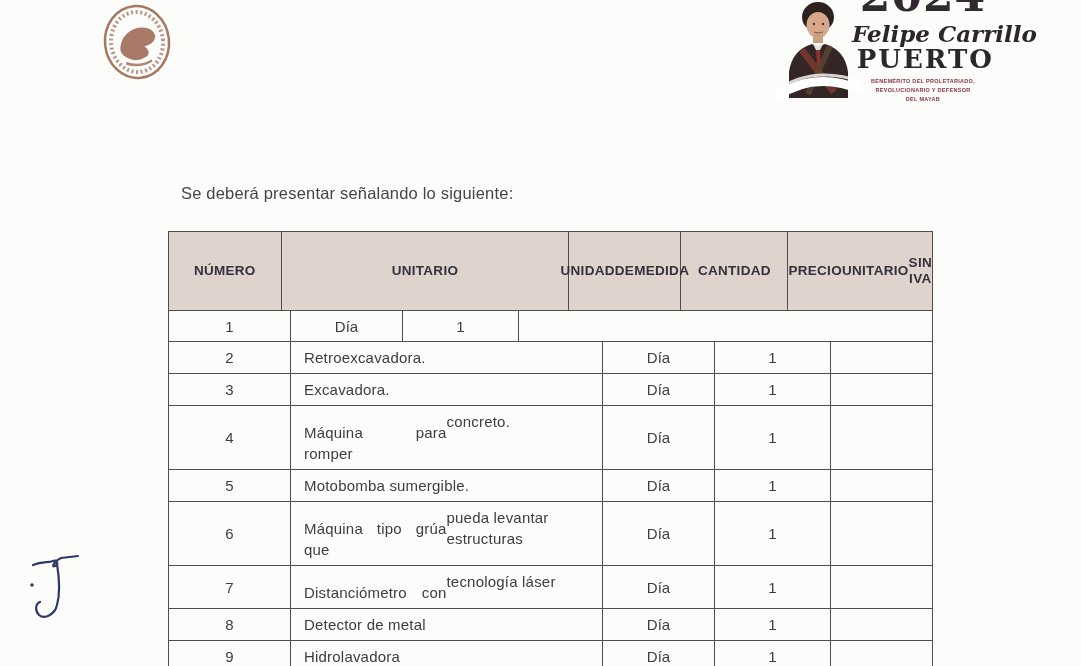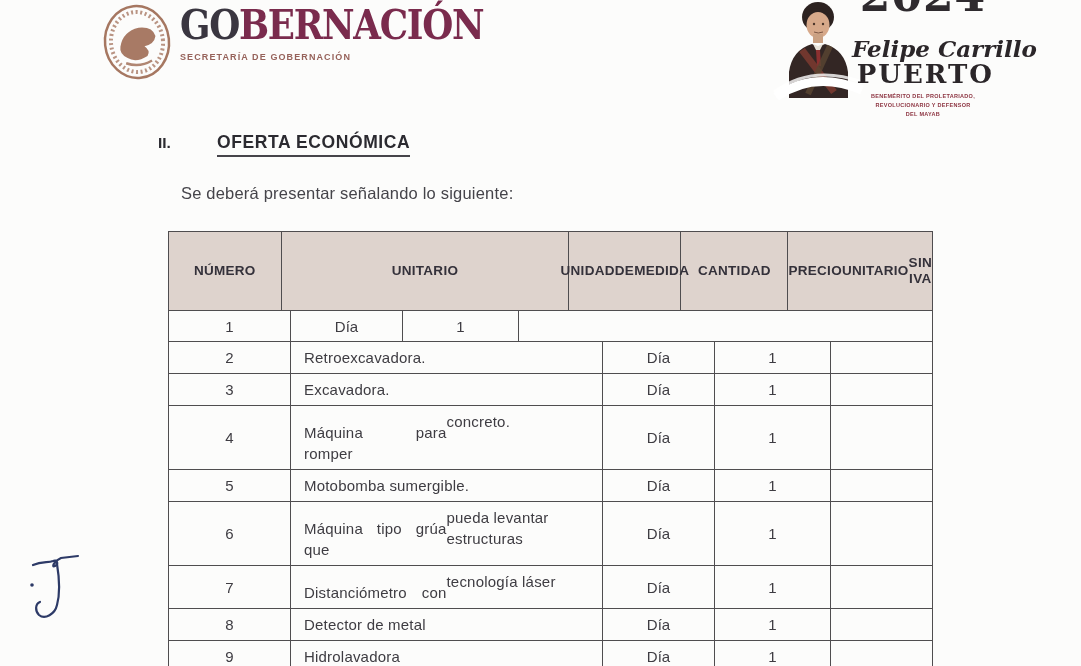--- a/index.html
+++ b/index.html
@@ -29,21 +29,21 @@
 
   
   .portrait{position:absolute;left:772px;top:0;}
   .year-text{position:absolute;left:852px;top:0;width:142px;text-align:center;}
   .year-big{
     font-family:"DejaVu Serif",serif;font-weight:bold;font-size:44px;
     line-height:1;margin-top:-26px;letter-spacing:1px;color:#2e2a2e;position:relative;
   }
   .fc-name{
     font-family:"DejaVu Serif",serif;font-weight:bold;font-style:italic;
-    font-size:23px;line-height:1.1;margin-top:18px;color:#2b2629;white-space:nowrap;
+    font-size:23px;line-height:1.1;margin-top:3px;color:#2b2629;white-space:nowrap;
   }
   .fc-puerto{
     font-family:"DejaVu Serif",serif;font-weight:bold;
     font-size:26px;line-height:1.05;letter-spacing:2px;color:#2b2629;text-align:right;
   }
   .fc-tagline{
     margin-top:3px;font-size:5.5px;font-weight:bold;line-height:1.65;
     color:#8c3340;letter-spacing:.3px;filter:blur(.3px);
   }
 
@@ -84,24 +84,20 @@
 
 <div class="page">
 
   <svg class="seal" width="72" height="80" viewBox="0 0 72 80">
     <ellipse cx="36" cy="40" rx="32" ry="36" fill="none" stroke="#9c6850" stroke-width="2.5" opacity=".9"></ellipse>
     <ellipse cx="36" cy="40" rx="26" ry="30" fill="none" stroke="#9c6850" stroke-width="4" stroke-dasharray="2 2.6" opacity=".7"></ellipse>
     <path d="M19 43 Q23 28 39 26 Q53 26 55 36 Q53 44 43 45 Q49 50 45 55 Q33 61 25 55 Q17 50 19 43 Z" fill="#9c6850" opacity=".88"></path>
     <path d="M23 60 Q36 66 49 60" fill="none" stroke="#9c6850" stroke-width="2.5" opacity=".8"></path>
   </svg>
 
-  <div class="gob-text">
-    <div class="gob-wordmark"><span class="go">GO</span><span class="bernacion">BERNACIÓN</span></div>
-    <div class="gob-subtitle">SECRETARÍA DE GOBERNACIÓN</div>
-  </div>
 
   <svg class="portrait" width="92" height="100" viewBox="0 0 92 100">
     <ellipse cx="46" cy="17" rx="16" ry="15" fill="#2c2220"></ellipse>
     <ellipse cx="46" cy="25" rx="11.5" ry="13" fill="#d7a98a"></ellipse>
     <path d="M33 20 Q36 8 46 8 Q57 8 59 20 Q58 12 46 11 Q35 12 33 20 Z" fill="#2c2220"></path>
     <circle cx="42" cy="24" r="1.2" fill="#4a352b"></circle>
     <circle cx="51" cy="24" r="1.2" fill="#4a352b"></circle>
     <path d="M42 32 Q46 34 51 32" stroke="#7a5643" stroke-width="1" fill="none"></path>
     <rect x="41" y="34" width="10" height="9" fill="#caa183"></rect>
     <path d="M17 98 L17 72 Q20 50 40 44 L46 47 L53 44 Q73 50 76 72 L76 98 Z" fill="#332624"></path>
@@ -117,24 +113,20 @@
     <div class="year-big"><span>2024</span></div>
     <div class="fc-name">Felipe Carrillo</div>
     <div class="fc-puerto">PUERTO</div>
     <div class="fc-tagline">
         <div>BENEMÉRITO DEL PROLETARIADO,</div>
         <div>REVOLUCIONARIO Y DEFENSOR</div>
         <div>DEL MAYAB</div>
       </div>
   </div>
 
-  <div class="section-heading">
-    <span class="numeral">II.</span>
-    <span class="sec-title">OFERTA ECONÓMICA</span>
-  </div>
   <div class="intro">Se deberá presentar señalando lo siguiente:</div>
 
   <div class="offer-table">
       <div class="trow thead">
         <div class="tcell hcell c0">
           <div class="hl">NÚMERO</div>
         </div>
         <div class="tcell hcell c1">
           <div class="hl">UNITARIO</div>
         </div>

